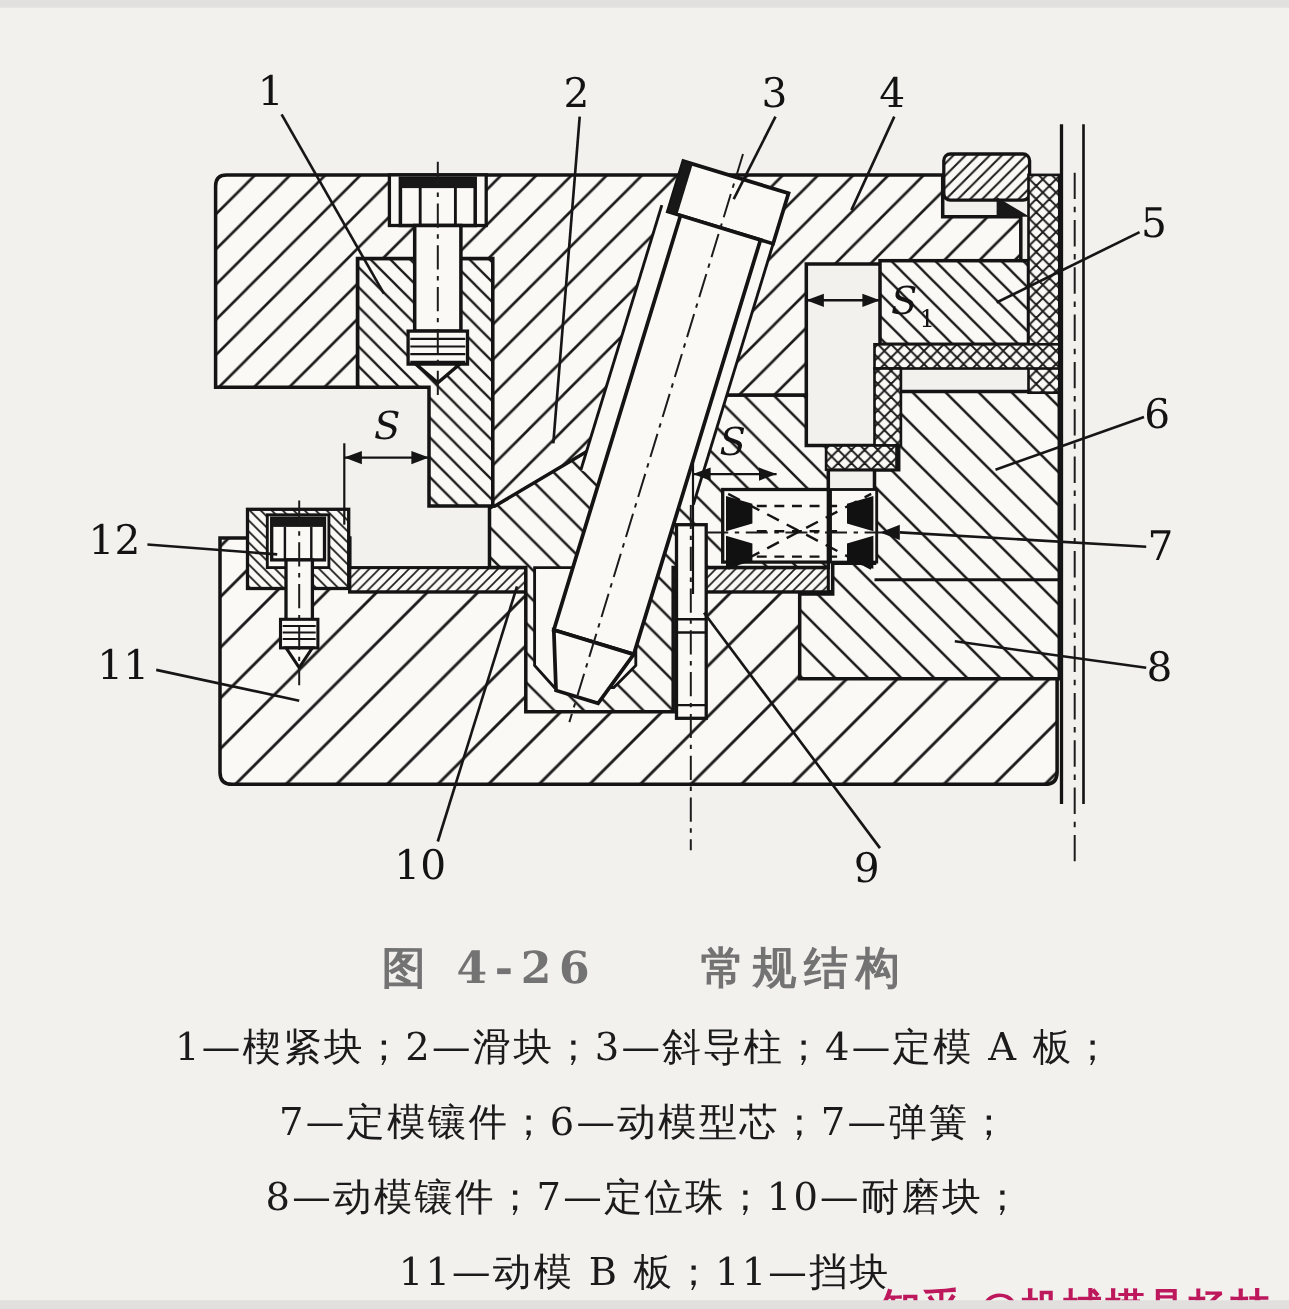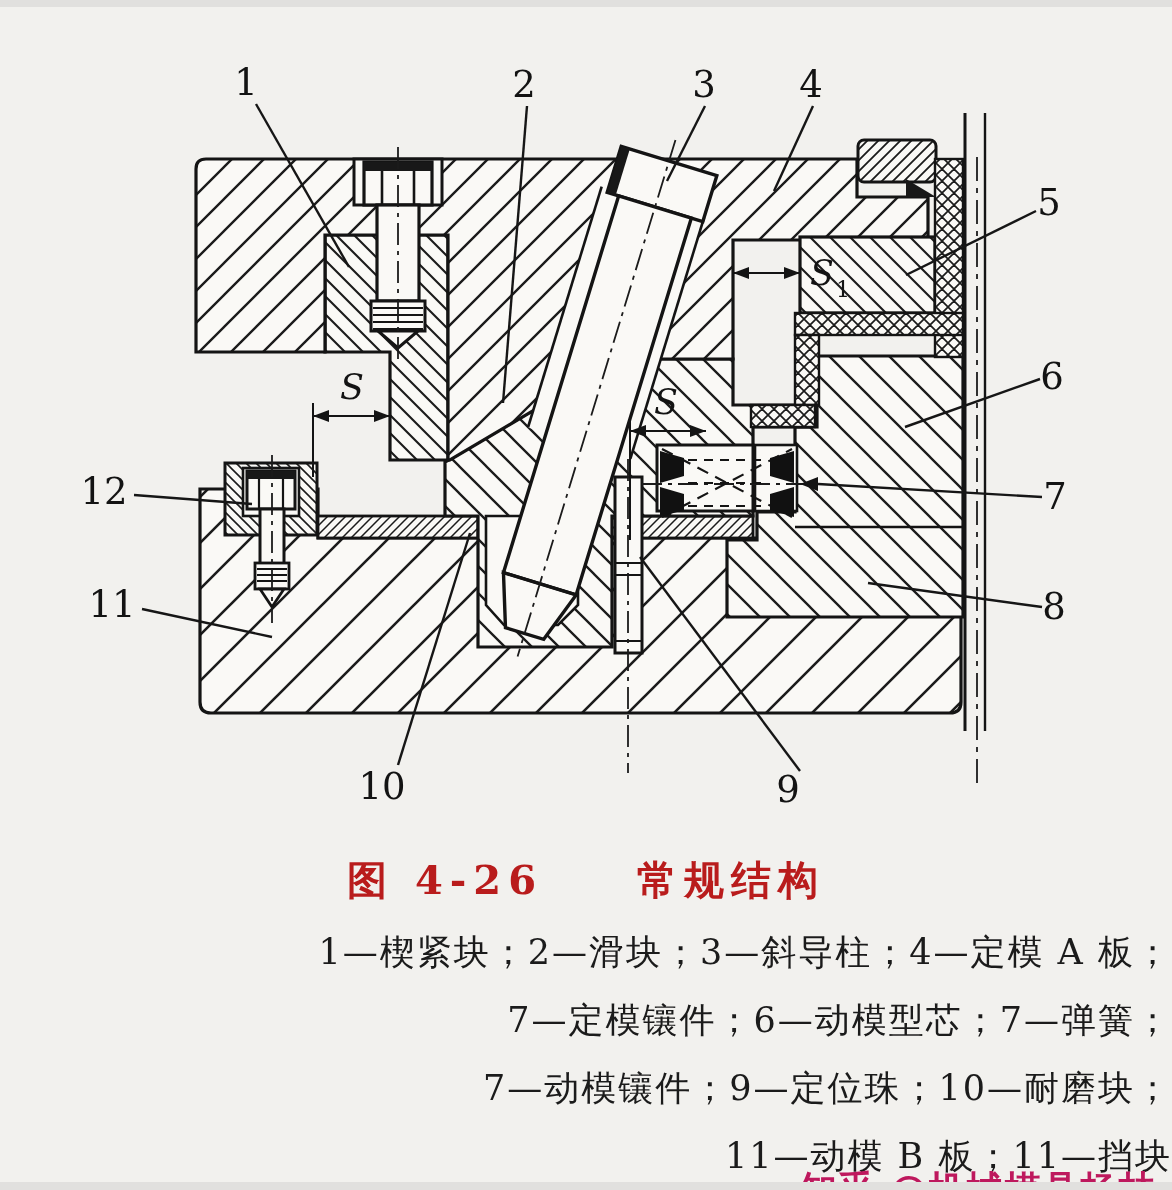--- a/index.html
+++ b/index.html
@@ -7,25 +7,25 @@
     width:1172px;height:1190px;overflow:hidden;position:relative;
     background:#f2f1ee;font-family:"DejaVu Serif","Liberation Serif",serif;
   }
   .edge-bar{position:absolute;left:0;width:1172px;background:#e1e0de;}
   .edge-top{top:0;height:7px;}
   .edge-bottom{bottom:0;height:8px;}
   .fig-wrap{position:absolute;top:7px;left:0;width:1172px;}
   svg text{user-select:none;}
   .caption{
     margin-top:20px;text-align:center;font-size:40px;font-weight:600;
-    letter-spacing:7px;color:#b91c1c;
+    letter-spacing:7px;color:#737373;
   }
   .legend{margin-top:6px;}
   .legend-line{
-    text-align:right;font-size:35px;color:#1b1b1b;letter-spacing:2px;
+    text-align:center;font-size:35px;color:#1b1b1b;letter-spacing:2px;
     margin-top:21px;white-space:nowrap;
   }
   .legend-line-last{position:relative;}
   .watermark{
     position:absolute;right:16px;top:0;color:#be185d;font-weight:700;
     font-size:37px;letter-spacing:1px;
     font-family:"DejaVu Sans","Liberation Sans",sans-serif;
     margin-top:32px;
   }
 </style>
@@ -241,21 +241,21 @@
     <text x="112" y="610">11</text>
     <text x="104" y="497">12</text>
   </g>
 </svg>
 
 <div class="caption">图 4-26　　常规结构</div>
 
 <div class="legend">
   <div class="legend-line">1—楔紧块；2—滑块；3—斜导柱；4—定模 A 板；</div>
   <div class="legend-line">7—定模镶件；6—动模型芯；7—弹簧；</div>
-  <div class="legend-line">7—动模镶件；9—定位珠；10—耐磨块；</div>
+  <div class="legend-line">8—动模镶件；7—定位珠；10—耐磨块；</div>
   <div class="legend-line legend-line-last">
     <span>11—动模 B 板；11—挡块</span>
     <span class="watermark">知乎 @机械模具杨林</span>
   </div>
 </div>
 
 </div>
 
 <div class="edge-bar edge-bottom"></div>
 

